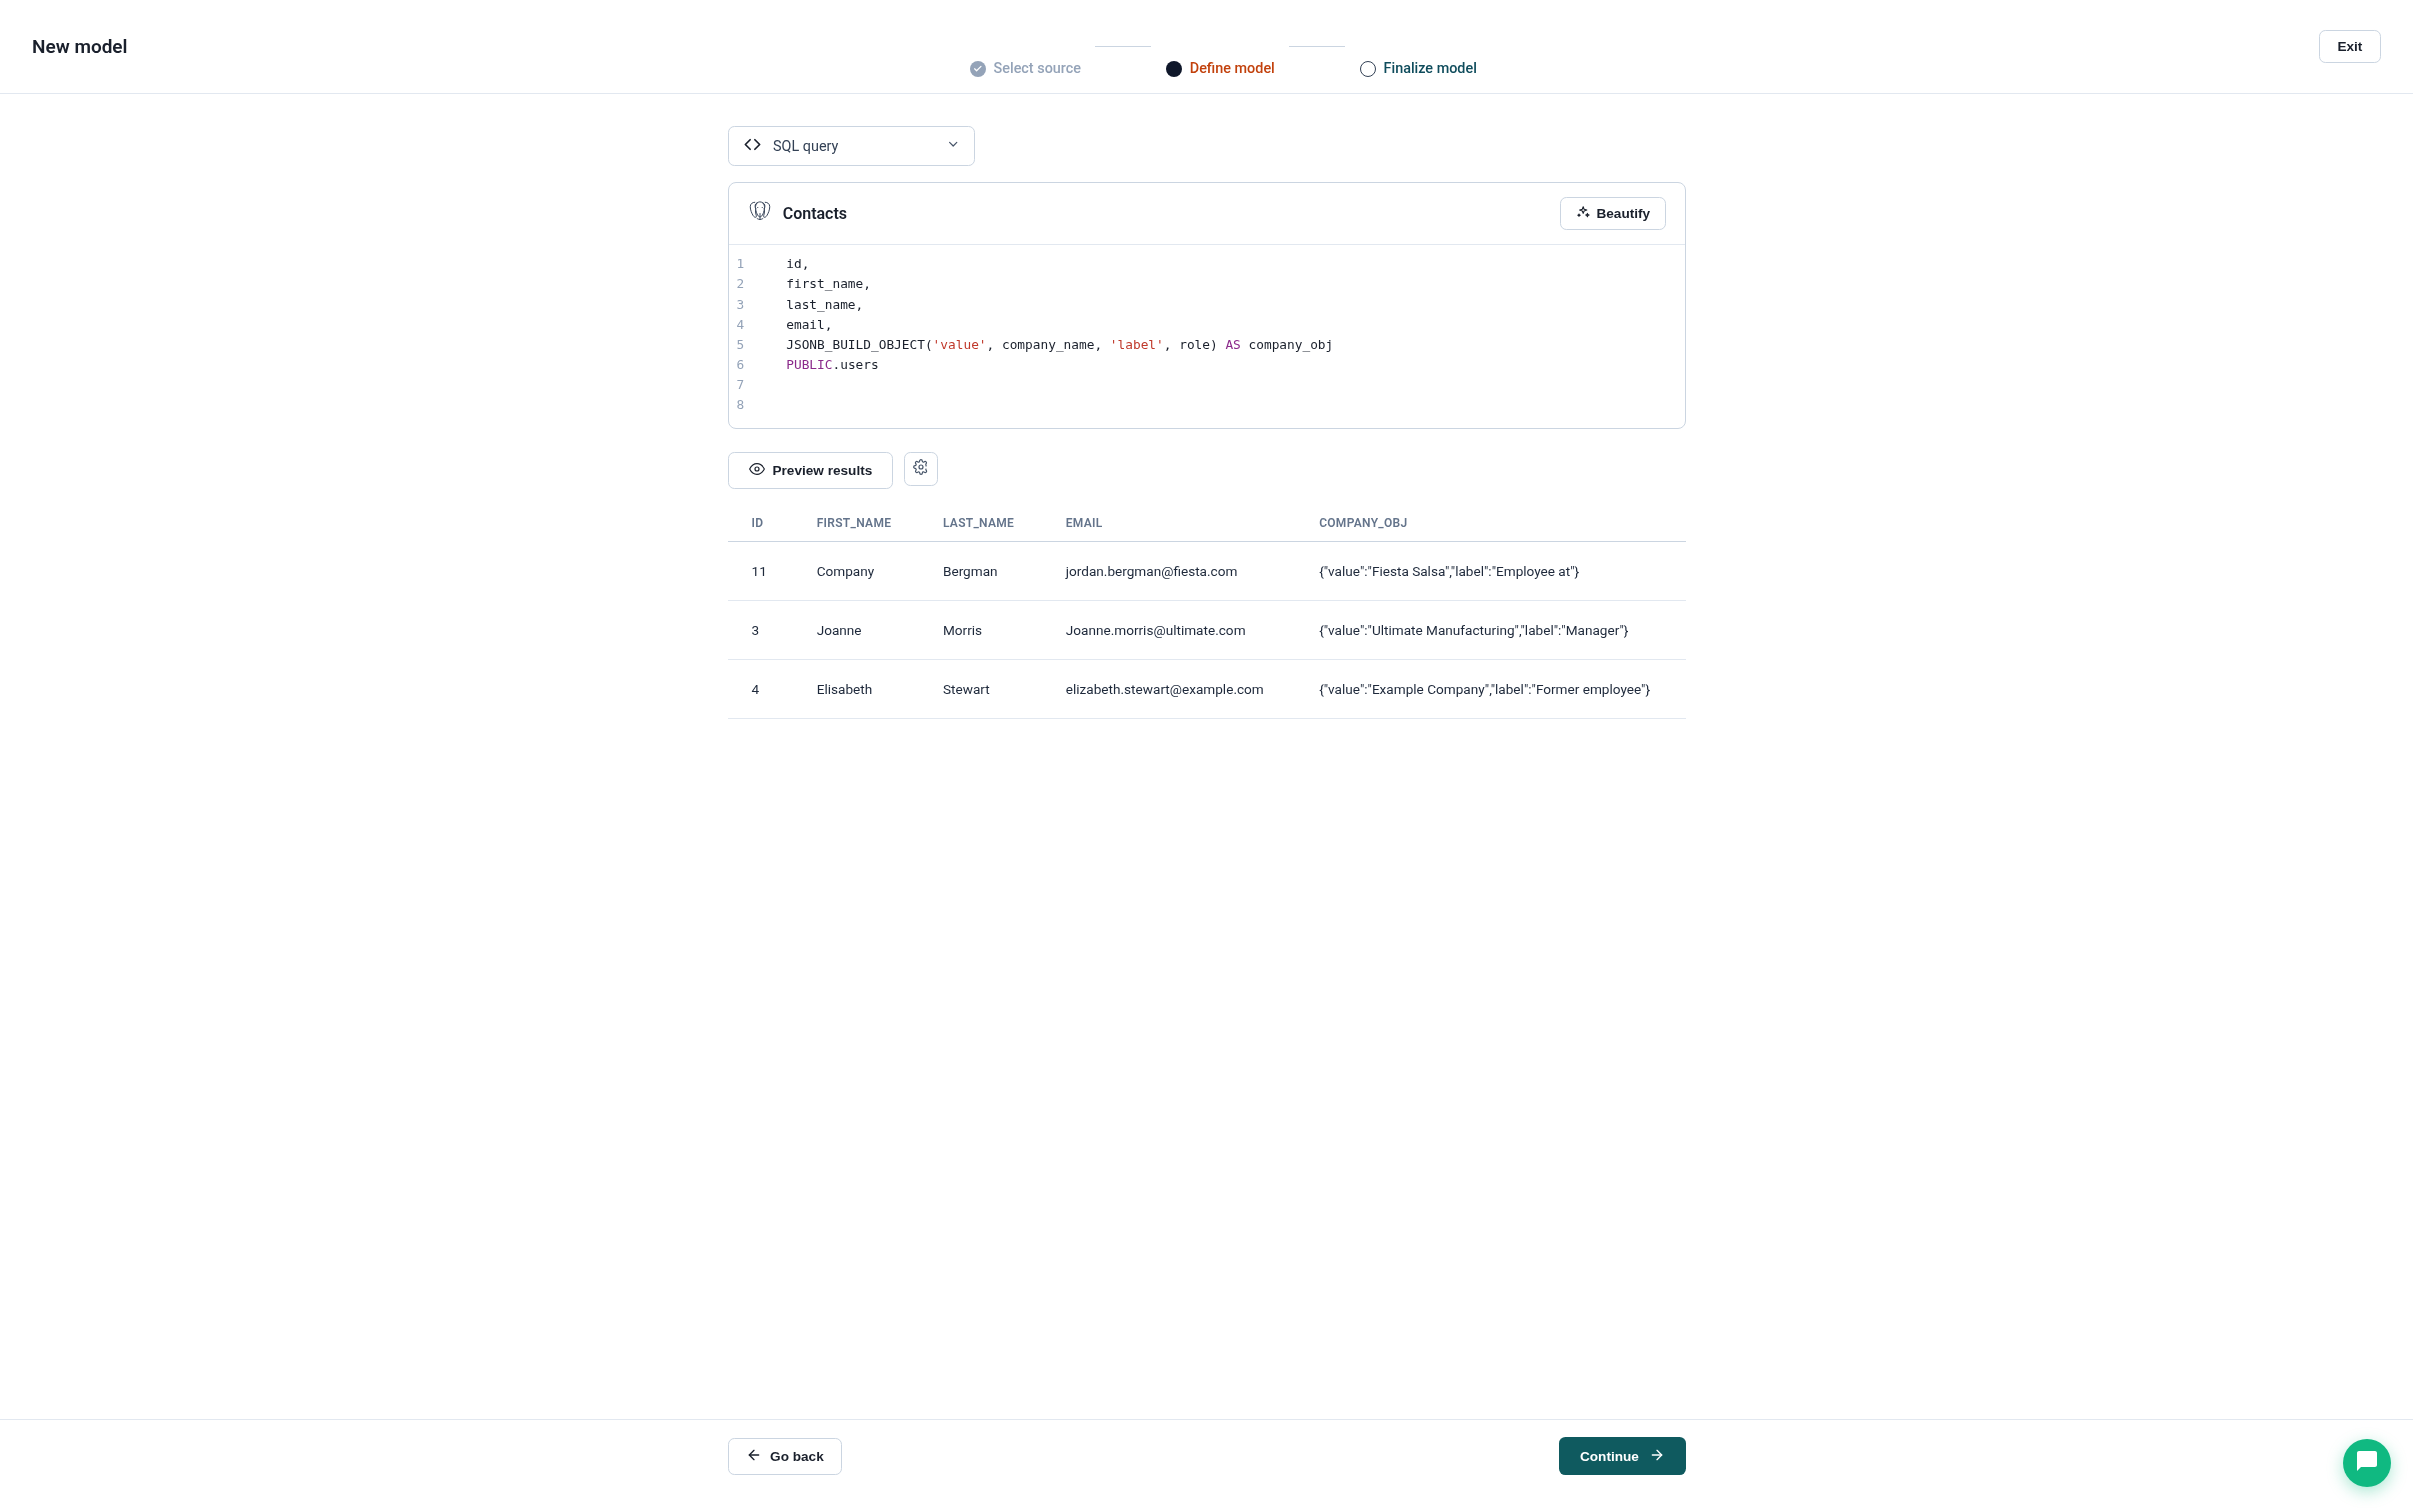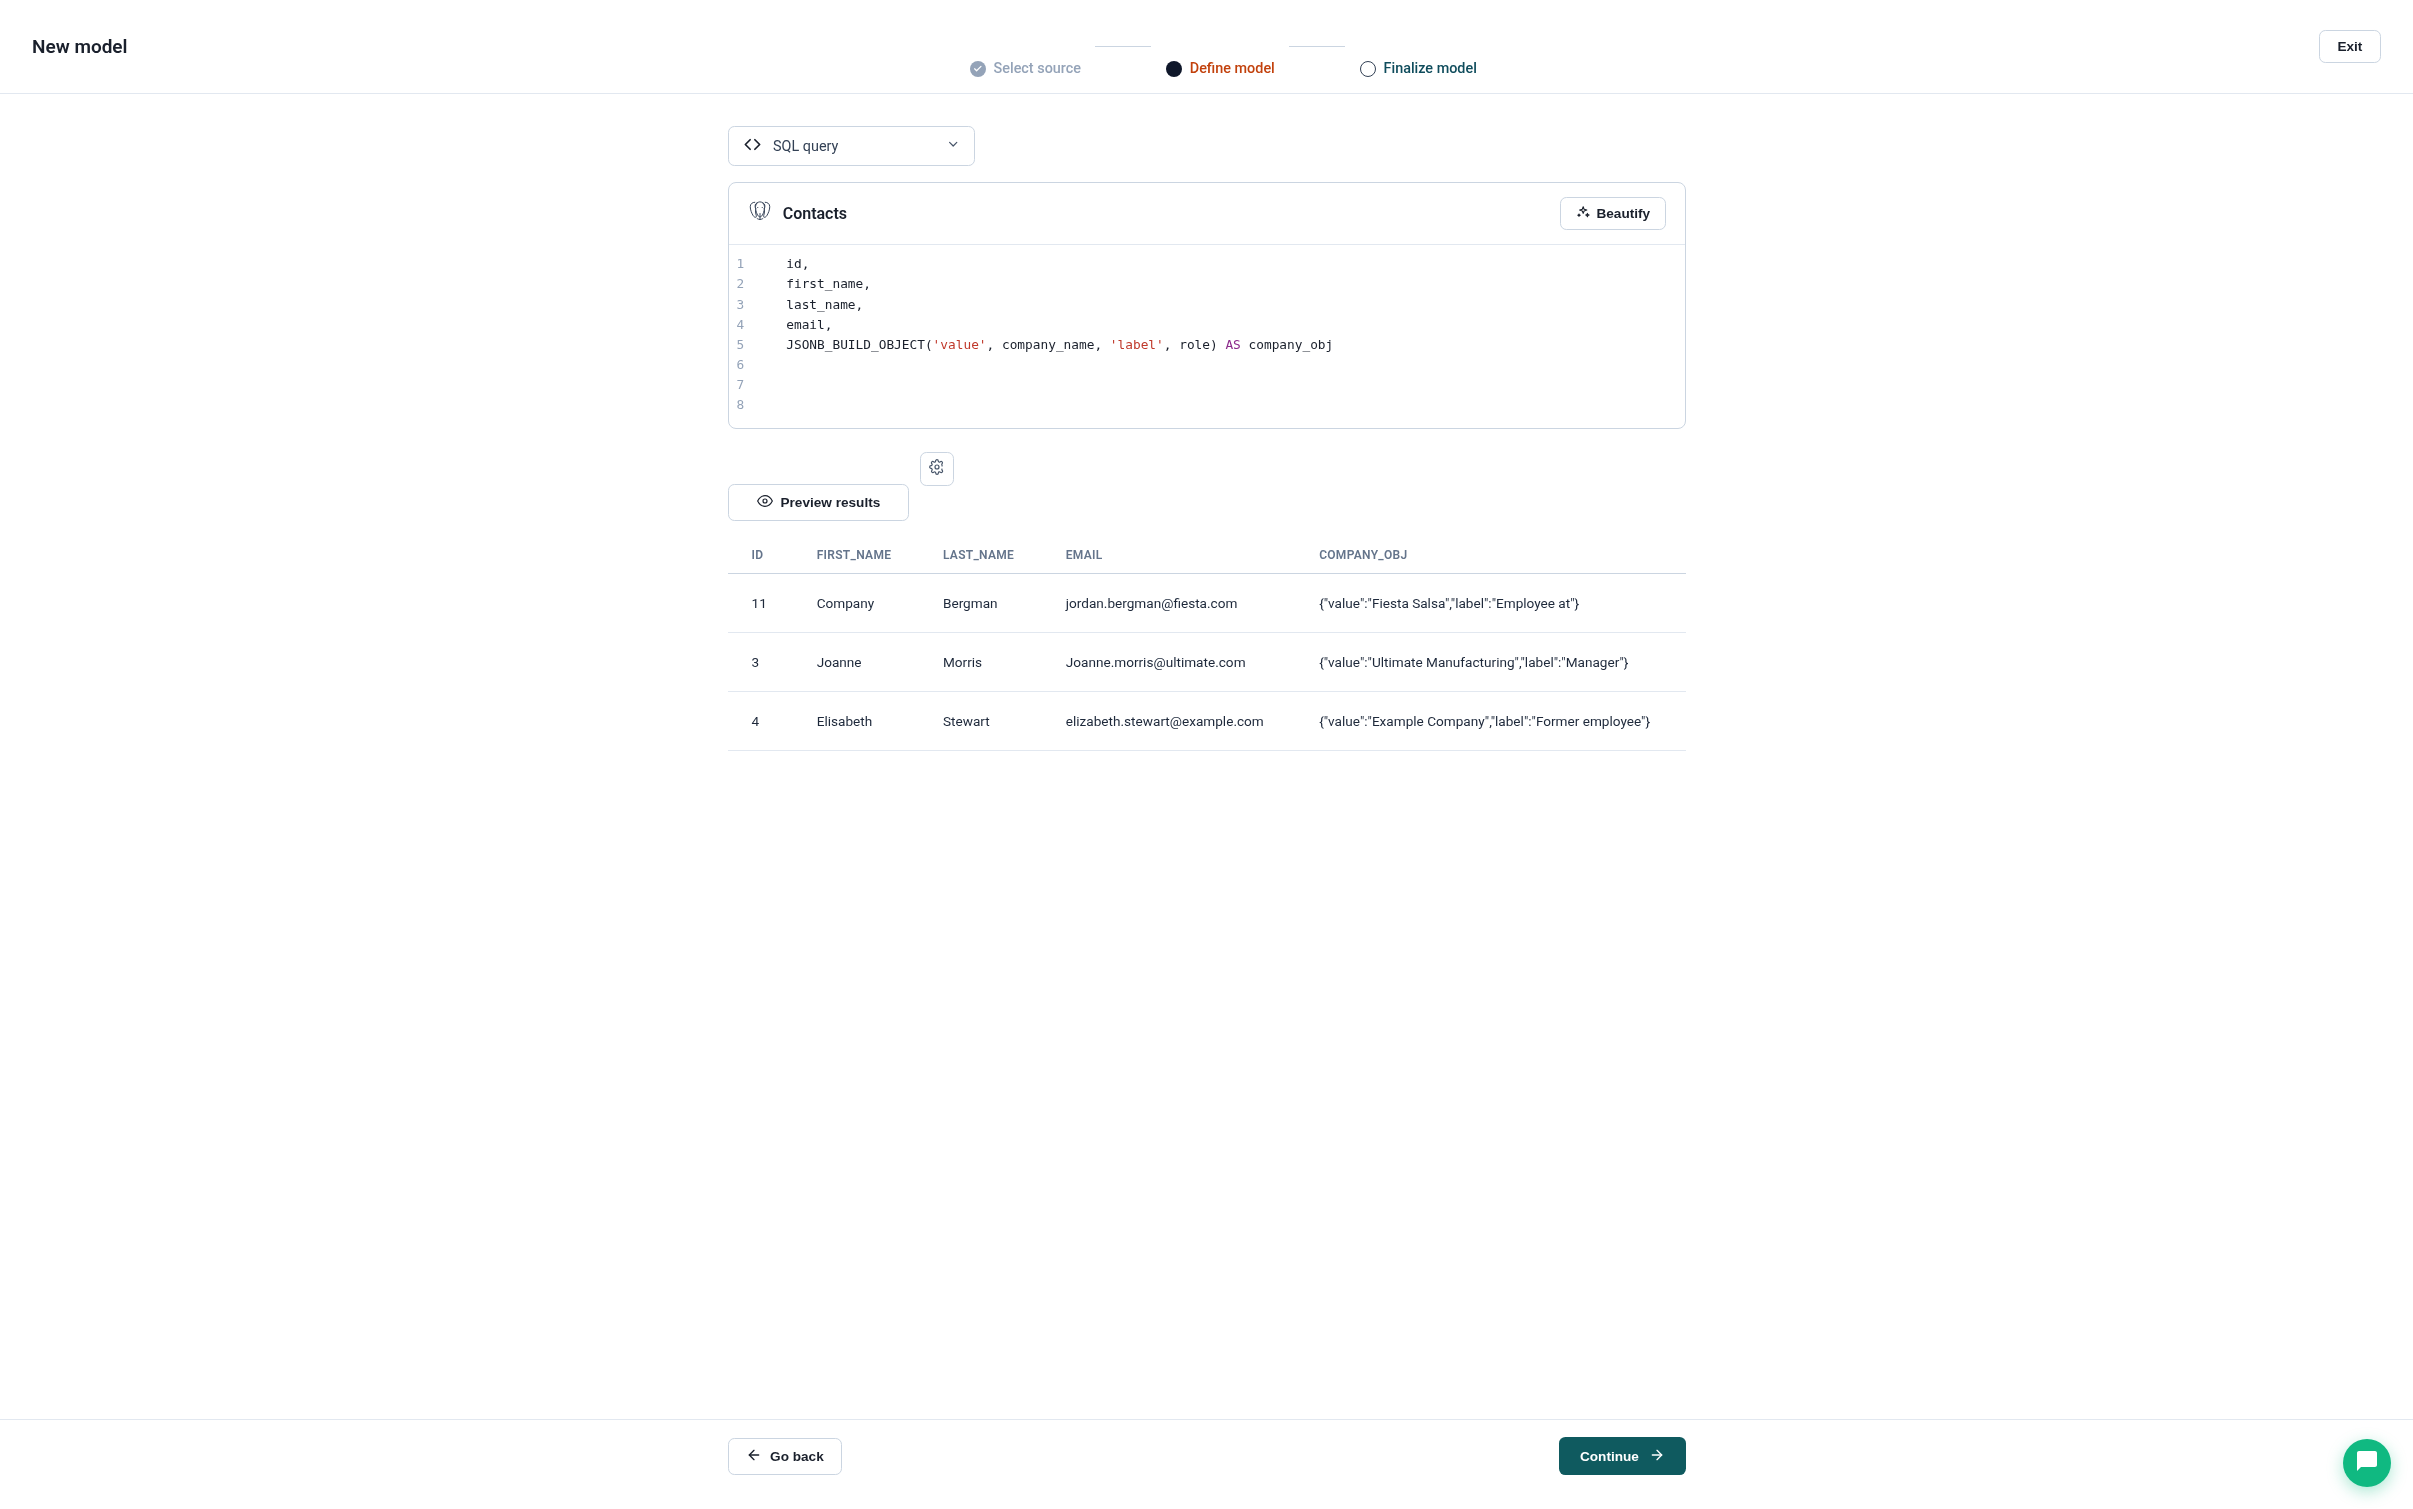--- a/index.html
+++ b/index.html
@@ -28,21 +28,21 @@
 .editor-title { font-size:16px; font-weight:600; color:#1a202c; }
 .beautify-btn { display:inline-flex; align-items:center; gap:6.4px; padding:6.4px 14.4px; border:0.8px solid #cbd5e1; border-radius:6.4px; background:#fff; font-size:13.6px; font-weight:600; cursor:pointer; color:#1a202c; }
 .code-editor { display:flex; font-family:ui-monospace,SFMono-Regular,Menlo,Consolas,monospace; font-size:12.8px; line-height:1.45; padding:9.6px 0 12.8px; }
 .gutter { color:#94a3b8; text-align:right; padding:0 11.2px 0 8px; user-select:none; }
 .gutter div { padding:0.8px 0; }
 .code { flex:1; padding-right:16px; }
 .code div { padding:0.8px 0; white-space:pre; }
 .kw { color:#8b2a8b; }
 .str { color:#c0392b; }
 .actions { margin-top:22.3px; display:flex; gap:11.2px; }
-.preview-btn { display:inline-flex; align-items:center; gap:8px; padding:8px 28px; border:0.8px solid #cbd5e1; border-radius:6.4px; background:#fff; font-size:13.6px; font-weight:600; cursor:pointer; color:#1a202c;margin-top:32px; }
+.preview-btn { display:inline-flex; align-items:center; gap:8px; padding:8px 20px; border:0.8px solid #cbd5e1; border-radius:6.4px; background:#fff; font-size:13.6px; font-weight:600; cursor:pointer; color:#1a202c; }
 .icon-btn { display:inline-flex; align-items:center; justify-content:center; width:34px; height:34px; border:0.8px solid #cbd5e1; border-radius:6.4px; background:#fff; cursor:pointer; }
 .results-table { margin-top:16px; width:100%; border-collapse:collapse; }
 .results-table thead th { text-align:left; padding:11.2px 24px; font-size:12px; font-weight:600; letter-spacing:0.3px; color:#64748b; border-bottom:1.6px solid #cbd5e1; }
 .results-table tbody td { padding:21px 24px; font-size:13.6px; color:#1e293b; border-bottom:0.8px solid #e2e8f0; }
 .footer { position:fixed; bottom:16px; left:0; right:0; background:#fff; border-top:0.8px solid #e2e8f0; }
 .footer-inner { max-width:1022px; margin:0 auto; padding:17.6px 32px; display:flex; justify-content:space-between; align-items:center; }
 .goback-btn { display:inline-flex; align-items:center; gap:8px; padding:8px 17.6px; border:0.8px solid #cbd5e1; border-radius:6.4px; background:#fff; font-size:13.6px; font-weight:600; cursor:pointer; color:#1a202c; }
 .continue-btn { display:inline-flex; align-items:center; gap:9.6px; padding:9.6px 21px; border:none; border-radius:6.4px; background:#0f5a5f; color:#fff; font-size:13.6px; font-weight:600; cursor:pointer; }
 .chat-widget { position:fixed; bottom:22.3px; right:22.3px; width:48px; height:48px; border-radius:50%; background:#10b981; display:flex; align-items:center; justify-content:center; cursor:pointer; box-shadow:0 4.8px 16px rgba(16,185,129,0.35); }
 .postgres-icon { width:24px; height:24px; }
@@ -130,20 +130,21 @@
           <div>6</div>
           <div>7</div>
           <div>8</div>
         </div>
       <div class="code" id="code">
           <div><span>    id,</span></div>
           <div><span>    first_name,</span></div>
           <div><span>    last_name,</span></div>
           <div><span>    email,</span></div>
           <div><span>    JSONB_BUILD_OBJECT(</span><span class="str">'value'</span><span>, company_name, </span><span class="str">'label'</span><span>, role) </span><span class="kw">AS</span><span> company_obj</span></div>
+          <div><span>    </span><span class="kw">PUBLIC</span><span>.users</span></div>
         </div>
     </div>
   </div>
 
   
   <div class="actions">
     <button class="preview-btn">
       <span>
         <svg width="16" height="16" viewBox="0 0 24 24" fill="none" stroke="#1a202c" stroke-width="1.8" stroke-linecap="round" stroke-linejoin="round">
             <path d="M1 12s4-8 11-8 11 8 11 8-4 8-11 8-11-8-11-8z"></path>

